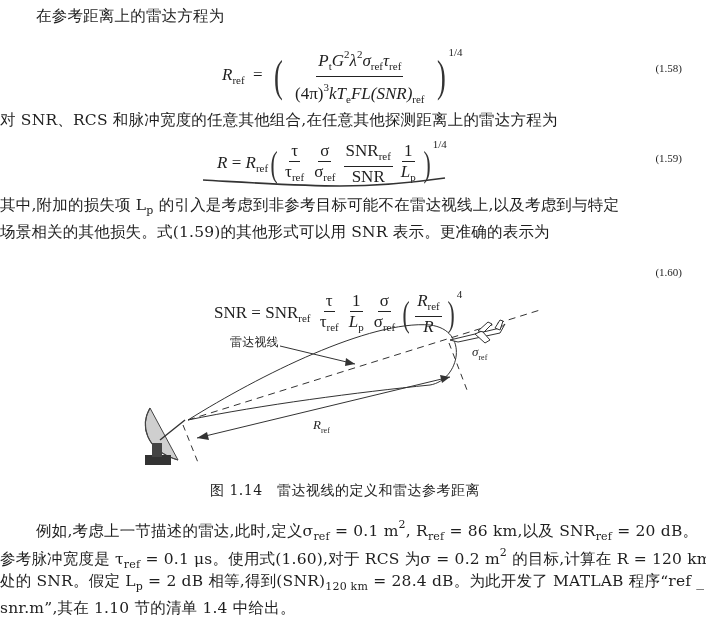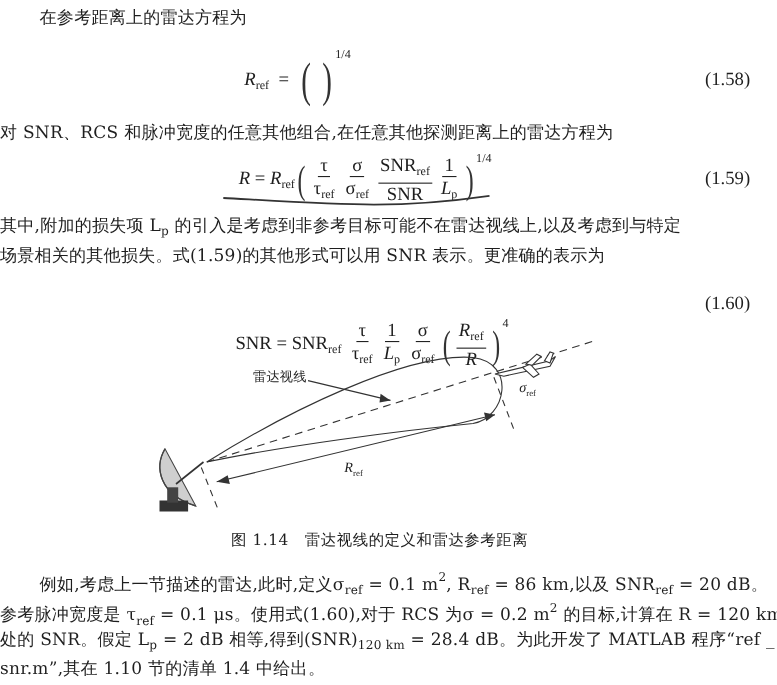--- a/index.html
+++ b/index.html
@@ -7,21 +7,21 @@
     width: 706px; height: 623px; position: relative; overflow: hidden;
     font-family: "DejaVu Serif", "Liberation Serif", serif;
     color: #1e1e1e;
   }
   .line {
     position: absolute; left: 0; white-space: nowrap;
     font-size: 15.5px; line-height: 20px; letter-spacing: 0.2px;
   }
   .indent { left: 36px; }
   .eqnum {
-    position: absolute; right: 24px; font-size: 17px;
+    position: absolute; right: 24px; font-size: 11px;
     font-family: "Liberation Serif", serif;
   }
   .math { font-family: "Liberation Serif", serif; font-size: 17px; position: absolute; white-space: nowrap; }
   .math i { font-style: italic; }
   .sub { font-size: 11px; vertical-align: -4px; font-style: normal; }
   .sup { font-size: 11px; vertical-align: 8px; }
   .frac { display: inline-flex; flex-direction: column; align-items: center; vertical-align: middle; margin: 0 3px; }
   .frac .num { border-bottom: 1px solid #222; padding: 0 2px; line-height: 20px; }
   .frac .den { padding: 0 2px; line-height: 20px; }
   .paren { font-size: 44px; font-weight: 100; vertical-align: middle; line-height: 1; transform: scaleX(0.6); display: inline-block; color: #333; }
@@ -31,20 +31,28 @@
 </style>
 </head>
 <body>
 
 <div class="line indent" style="top:6px;">在参考距离上的雷达方程为</div>
 
 <div class="math" style="left:222px; top:44px;">
   <i>R</i><span class="sub">ref</span>
   &nbsp;=&nbsp;
   <span class="paren">(</span>
+  <span class="frac">
+    <span class="num">
+      <i>P</i><span class="sub">t</span><i>G</i><span class="sup">2</span><i>λ</i><span class="sup">2</span><i>σ</i><span class="sub">ref</span><i>τ</i><span class="sub">ref</span>
+    </span>
+    <span class="den">
+      <span>(4π)</span><span class="sup">3</span><i>kT</i><span class="sub">e</span><i>FL(SNR)</i><span class="sub">ref</span>
+    </span>
+  </span>
   <span class="paren">)</span><span class="sup" style="vertical-align:24px;">1/4</span>
 </div>
 <div class="eqnum" style="top:62px;">(1.58)</div>
 
 <div class="line" style="top:110px;">对 SNR、RCS 和脉冲宽度的任意其他组合,在任意其他探测距离上的雷达方程为</div>
 
 <div class="math" style="left:217px; top:138px;">
   <i>R</i>&nbsp;=&nbsp;<i>R</i><span class="sub">ref</span><span class="paren paren-sm">(</span><span class="frac">
       <span class="num">τ</span>
       <span class="den"><span>τ</span><span class="sub">ref</span></span>

